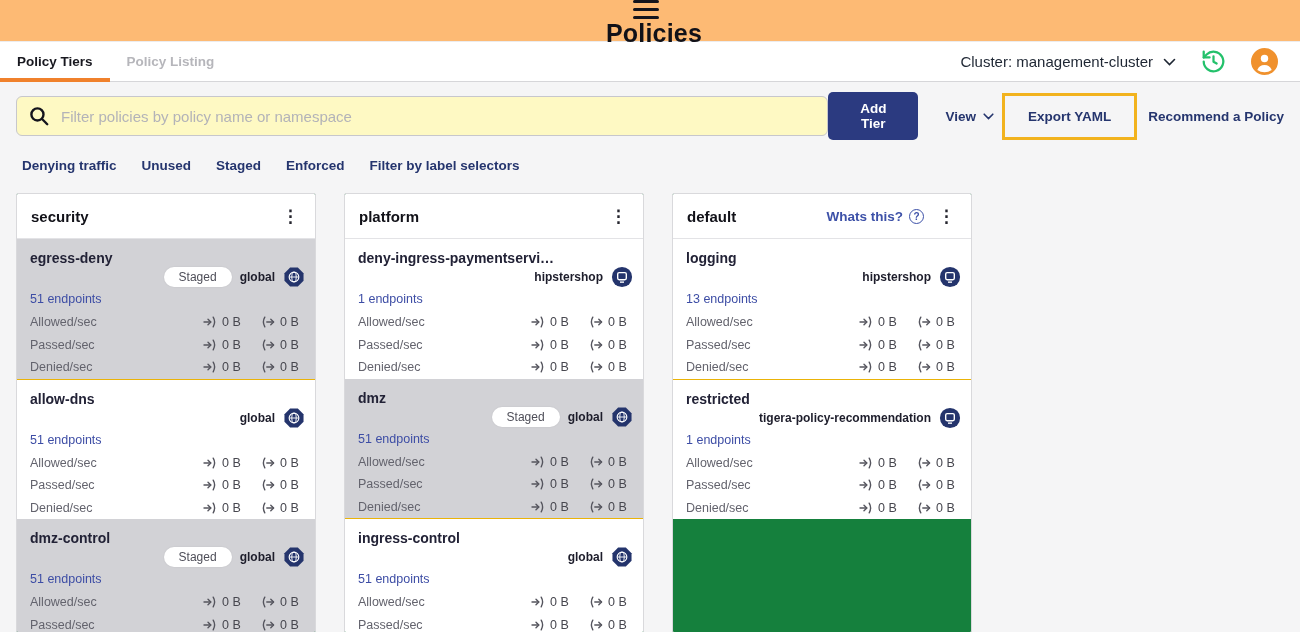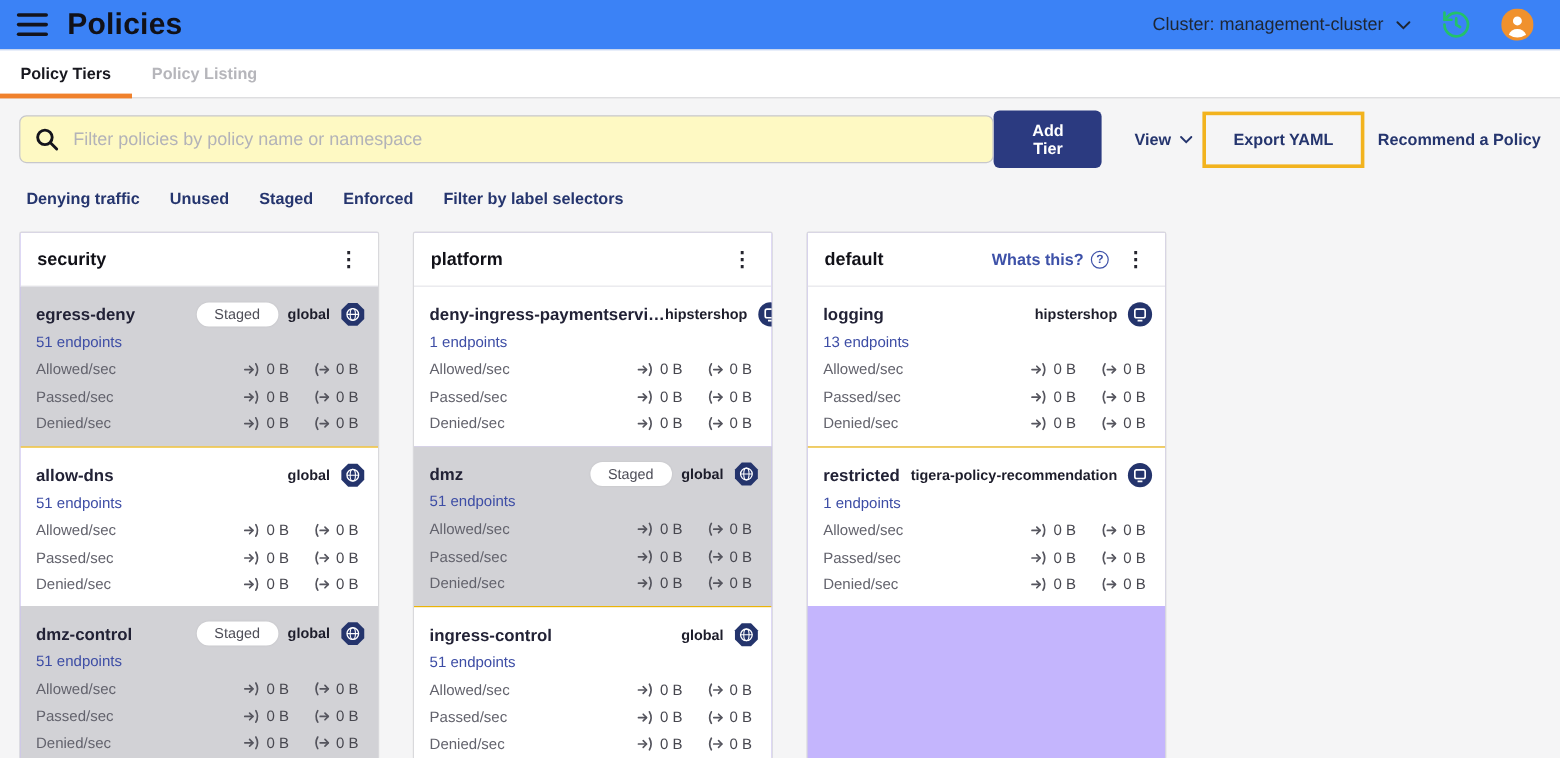--- a/index.html
+++ b/index.html
@@ -4,22 +4,22 @@
 <style>
   * { box-sizing: border-box; margin: 0; padding: 0; }
   html, body { width: 1300px; height: 632px; overflow: hidden; }
   body {
     font-family: "Liberation Sans", sans-serif;
     background: #f5f5f6;
     color: #1b1b24;
   }
   
   .app-header {
-    height: 42px; background: #3b82f6; display: flex; align-items: center;
-    padding: 0 22px 0 14px; border-bottom: 1px solid #ececee;
+    height: 42px; background: #fdba74; display: flex; align-items: center;
+    padding: 0 22px 0 14px; border-bottom: 1px solid #ececee; flex-direction: column;
   }
   .hamburger { width: 26px; display: flex; flex-direction: column; gap: 5px; cursor: pointer; }
   .hamburger span { height: 3px; background: #14141c; border-radius: 2px; }
   .app-title { font-size: 25px; font-weight: 800; letter-spacing: .2px; margin-left: 16px; color: #111118; }
   .header-right { margin-left: auto; display: flex; align-items: center; gap: 24px; }
   .cluster-select { display: flex; align-items: center; gap: 10px; font-size: 15px; color: #1e2633; cursor: pointer; }
   .icon-btn { display: flex; align-items: center; cursor: pointer; }
   
   .tabs { height: 40px; background: #fff; display: flex; align-items: center; border-bottom: 1px solid #d6d6d9; text-align: right; }
   .tab { position: relative; height: 100%; display: flex; align-items: center; padding: 0 17px; font-size: 13.5px; font-weight: 700; color: #b6b6bb; cursor: pointer; }
@@ -43,41 +43,41 @@
   .link-action { color: #25356e; font-size: 13.5px; font-weight: 600; text-decoration: none; cursor: pointer; display: flex; align-items: center; gap: 7px; white-space: nowrap; }
   .view-action { margin-left: 27px; }
   .export-box { border: 3px solid #f2b31e; padding: 13px 23px; margin-left: 8px; }
   .recommend-action { margin-left: 11px; }
   
   .filter-row { display: flex; gap: 25px; margin: 18px 0 0 6px; }
   .filter-link { color: #25356e; font-size: 13.5px; font-weight: 600; text-decoration: none; cursor: pointer; }
   
   .tiers-row { display: flex; gap: 28px; margin-top: 20px; align-items: stretch; height: 440px; }
   .tier {
-    width: 300px; background: #c4b5fd; border: 1px solid #d9d9dc; border-radius: 2px;
+    width: 300px; background: #15803d; border: 1px solid #d9d9dc; border-radius: 2px;
     overflow: hidden; display: flex; flex-direction: column;
   }
   .tier-header {
     height: 45px; flex: 0 0 45px; display: flex; align-items: center;
     padding: 0 12px 0 14px; border-bottom: 1px solid #e3e3e6; background: #fff;
   }
   .tier-name { font-size: 15px; font-weight: 800; color: #111118; }
   .tier-header-right { margin-left: auto; display: flex; align-items: center; gap: 10px; }
   .whats-this { display: flex; align-items: center; gap: 6px; font-size: 13.5px; font-weight: 600; color: #3d51a8; text-decoration: none; cursor: pointer; }
   .q-icon {
     width: 15px; height: 15px; border: 1.3px solid #3d51a8; border-radius: 50%;
     font-size: 10px; font-weight: 700; display: flex; align-items: center; justify-content: center;
   }
   .kebab { font-size: 17px; font-weight: 700; color: #25252e; cursor: pointer; padding: 0 4px; letter-spacing: 0; }
   .cards { flex: 1; display: flex; flex-direction: column; }
   
   .policy { flex: 0 0 133px; padding: 11px 10px 0 13px; background: #fff; cursor: pointer; }
   .policy + .policy { border-top: 1px solid #eab308; }
   .policy.staged { background: #d2d2d6; border-top: none; }
-  .p-row1 { display: flex; align-items: center; min-height: 24px; }
+  .p-row1 { display: flex; align-items: flex-start; min-height: 24px; flex-direction: column; }
   .p-name { font-size: 14px; font-weight: 600; color: #222236; white-space: nowrap; }
   .p-right { margin-left: auto; display: flex; align-items: center; gap: 8px; }
   .staged-pill {
     background: #fff; border-radius: 12px; padding: 3px 15px;
     font-size: 12px; color: #4e4e58; box-shadow: 0 0 2px rgba(0,0,0,.08);
   }
   .p-scope { font-size: 12px; font-weight: 600; color: #1d1d2b; white-space: nowrap; }
   .scope-icon { display: flex; }
   .p-endpoints { display: inline-block; font-size: 12.5px; color: #3d4da5; text-decoration: none; margin: 4px 0 5px; cursor: pointer; }
   .m-row { display: flex; align-items: center; height: 22.5px; font-size: 12.5px; }

